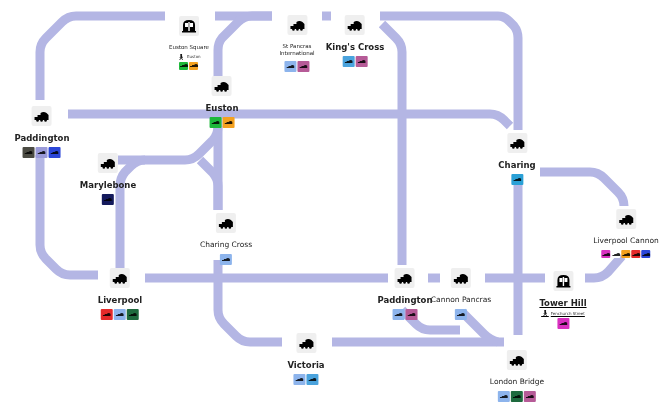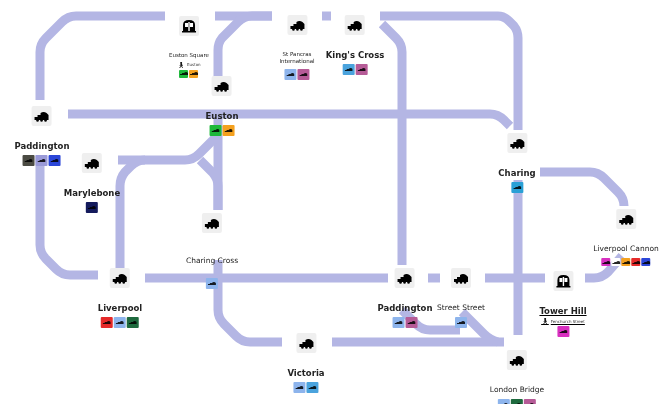--- a/index.html
+++ b/index.html
@@ -3,21 +3,21 @@
 <meta charset="utf-8">
 <style>
   html, body { margin: 0; padding: 0; background: #ffffff; }
   body { width: 666px; height: 404px; position: relative; overflow: hidden;
          font-family: "DejaVu Sans", sans-serif; }
   #tracks { position: absolute; left: 0; top: 0; width: 666px; height: 404px; }
   .station { position: absolute; display: flex; flex-direction: column; align-items: center;
              transform: translateX(-50%); }
   .st-icon { width: 20px; height: 20px; background: #efefef; border-radius: 2px;
              display: flex; align-items: center; justify-content: center; }
-  .st-label { font-size: 7.5px; color: #222; margin-top: 16px; text-align: center;
+  .st-label { font-size: 7.5px; color: #222; margin-top: 8px; text-align: center;
               white-space: nowrap; line-height: 8px; }
   .st-label.big { font-size: 8.5px; font-weight: 600; }
   .st-label.small { font-size: 5.5px; line-height: 6.5px; }
   .badges { display: flex; gap: 1px; margin-top: 5px; }
   .badge { width: 12px; height: 11px; border-radius: 1px; display: flex;
            align-items: center; justify-content: center; }
   .sub-row { display: flex; align-items: center; gap: 2px; margin-top: 3px; }
   .sub-label { font-size: 4px; color: #333; }
   .walk { font-size: 6px; line-height: 6px; color: #000; }
 </style>
@@ -184,21 +184,21 @@
         </svg>
       </div>
     <div class="badge" style="background:#2b46d8">
         <svg width="8" height="5" viewBox="0 0 8 5">
           <path d="M0 4 L0 3 L2 3 L2 2 L4 2 Q6 0 8 2 L8 4 Z" fill="#000" opacity="0.85"></path>
         </svg>
       </div>
   </div>
 </div>
 
-<div class="station" style="left:92px; top:153px;align-items:center;">
+<div class="station" style="left:108px; top:153px;align-items:center;">
   <div class="st-icon">
       <svg width="16" height="12" viewBox="0 0 16 12">
         <path d="M1 10 L1 7 L4 7 L4 5 L7 5 L7 3 Q10 1 13 3 L15 5 L15 10 Z" fill="#000"></path>
         <circle cx="4" cy="10.5" r="1.3" fill="#000"></circle>
         <circle cx="8" cy="10.5" r="1.3" fill="#000"></circle>
         <circle cx="12" cy="10.5" r="1.3" fill="#000"></circle>
       </svg>
     </div>
   <div class="st-label big">Marylebone</div>
   <div class="badges">
@@ -222,21 +222,21 @@
   <div class="st-label big">Charing</div>
   <div class="badges">
     <div class="badge" style="background:#2aa0d6">
         <svg width="8" height="5" viewBox="0 0 8 5">
           <path d="M0 4 L0 3 L2 3 L2 2 L4 2 Q6 0 8 2 L8 4 Z" fill="#000" opacity="0.85"></path>
         </svg>
       </div>
   </div>
 </div>
 
-<div class="station" style="left:212px; top:213px;gap:8px;">
+<div class="station" style="left:226px; top:213px;">
   <div class="st-icon">
       <svg width="16" height="12" viewBox="0 0 16 12">
         <path d="M1 10 L1 7 L4 7 L4 5 L7 5 L7 3 Q10 1 13 3 L15 5 L15 10 Z" fill="#000"></path>
         <circle cx="4" cy="10.5" r="1.3" fill="#000"></circle>
         <circle cx="8" cy="10.5" r="1.3" fill="#000"></circle>
         <circle cx="12" cy="10.5" r="1.3" fill="#000"></circle>
       </svg>
     </div>
   <div class="st-label">Charing Cross</div>
   <div class="badges">
@@ -342,21 +342,21 @@
 
 <div class="station" style="left:461px; top:268px;">
   <div class="st-icon">
       <svg width="16" height="12" viewBox="0 0 16 12">
         <path d="M1 10 L1 7 L4 7 L4 5 L7 5 L7 3 Q10 1 13 3 L15 5 L15 10 Z" fill="#000"></path>
         <circle cx="4" cy="10.5" r="1.3" fill="#000"></circle>
         <circle cx="8" cy="10.5" r="1.3" fill="#000"></circle>
         <circle cx="12" cy="10.5" r="1.3" fill="#000"></circle>
       </svg>
     </div>
-  <div class="st-label">Street Street</div>
+  <div class="st-label">Cannon Pancras</div>
   <div class="badges">
     <div class="badge" style="background:#8db4ec">
         <svg width="8" height="5" viewBox="0 0 8 5">
           <path d="M0 4 L0 3 L2 3 L2 2 L4 2 Q6 0 8 2 L8 4 Z" fill="#000" opacity="0.85"></path>
         </svg>
       </div>
   </div>
 </div>
 
 <div class="station" style="left:563px; top:271px;text-decoration:underline;">

